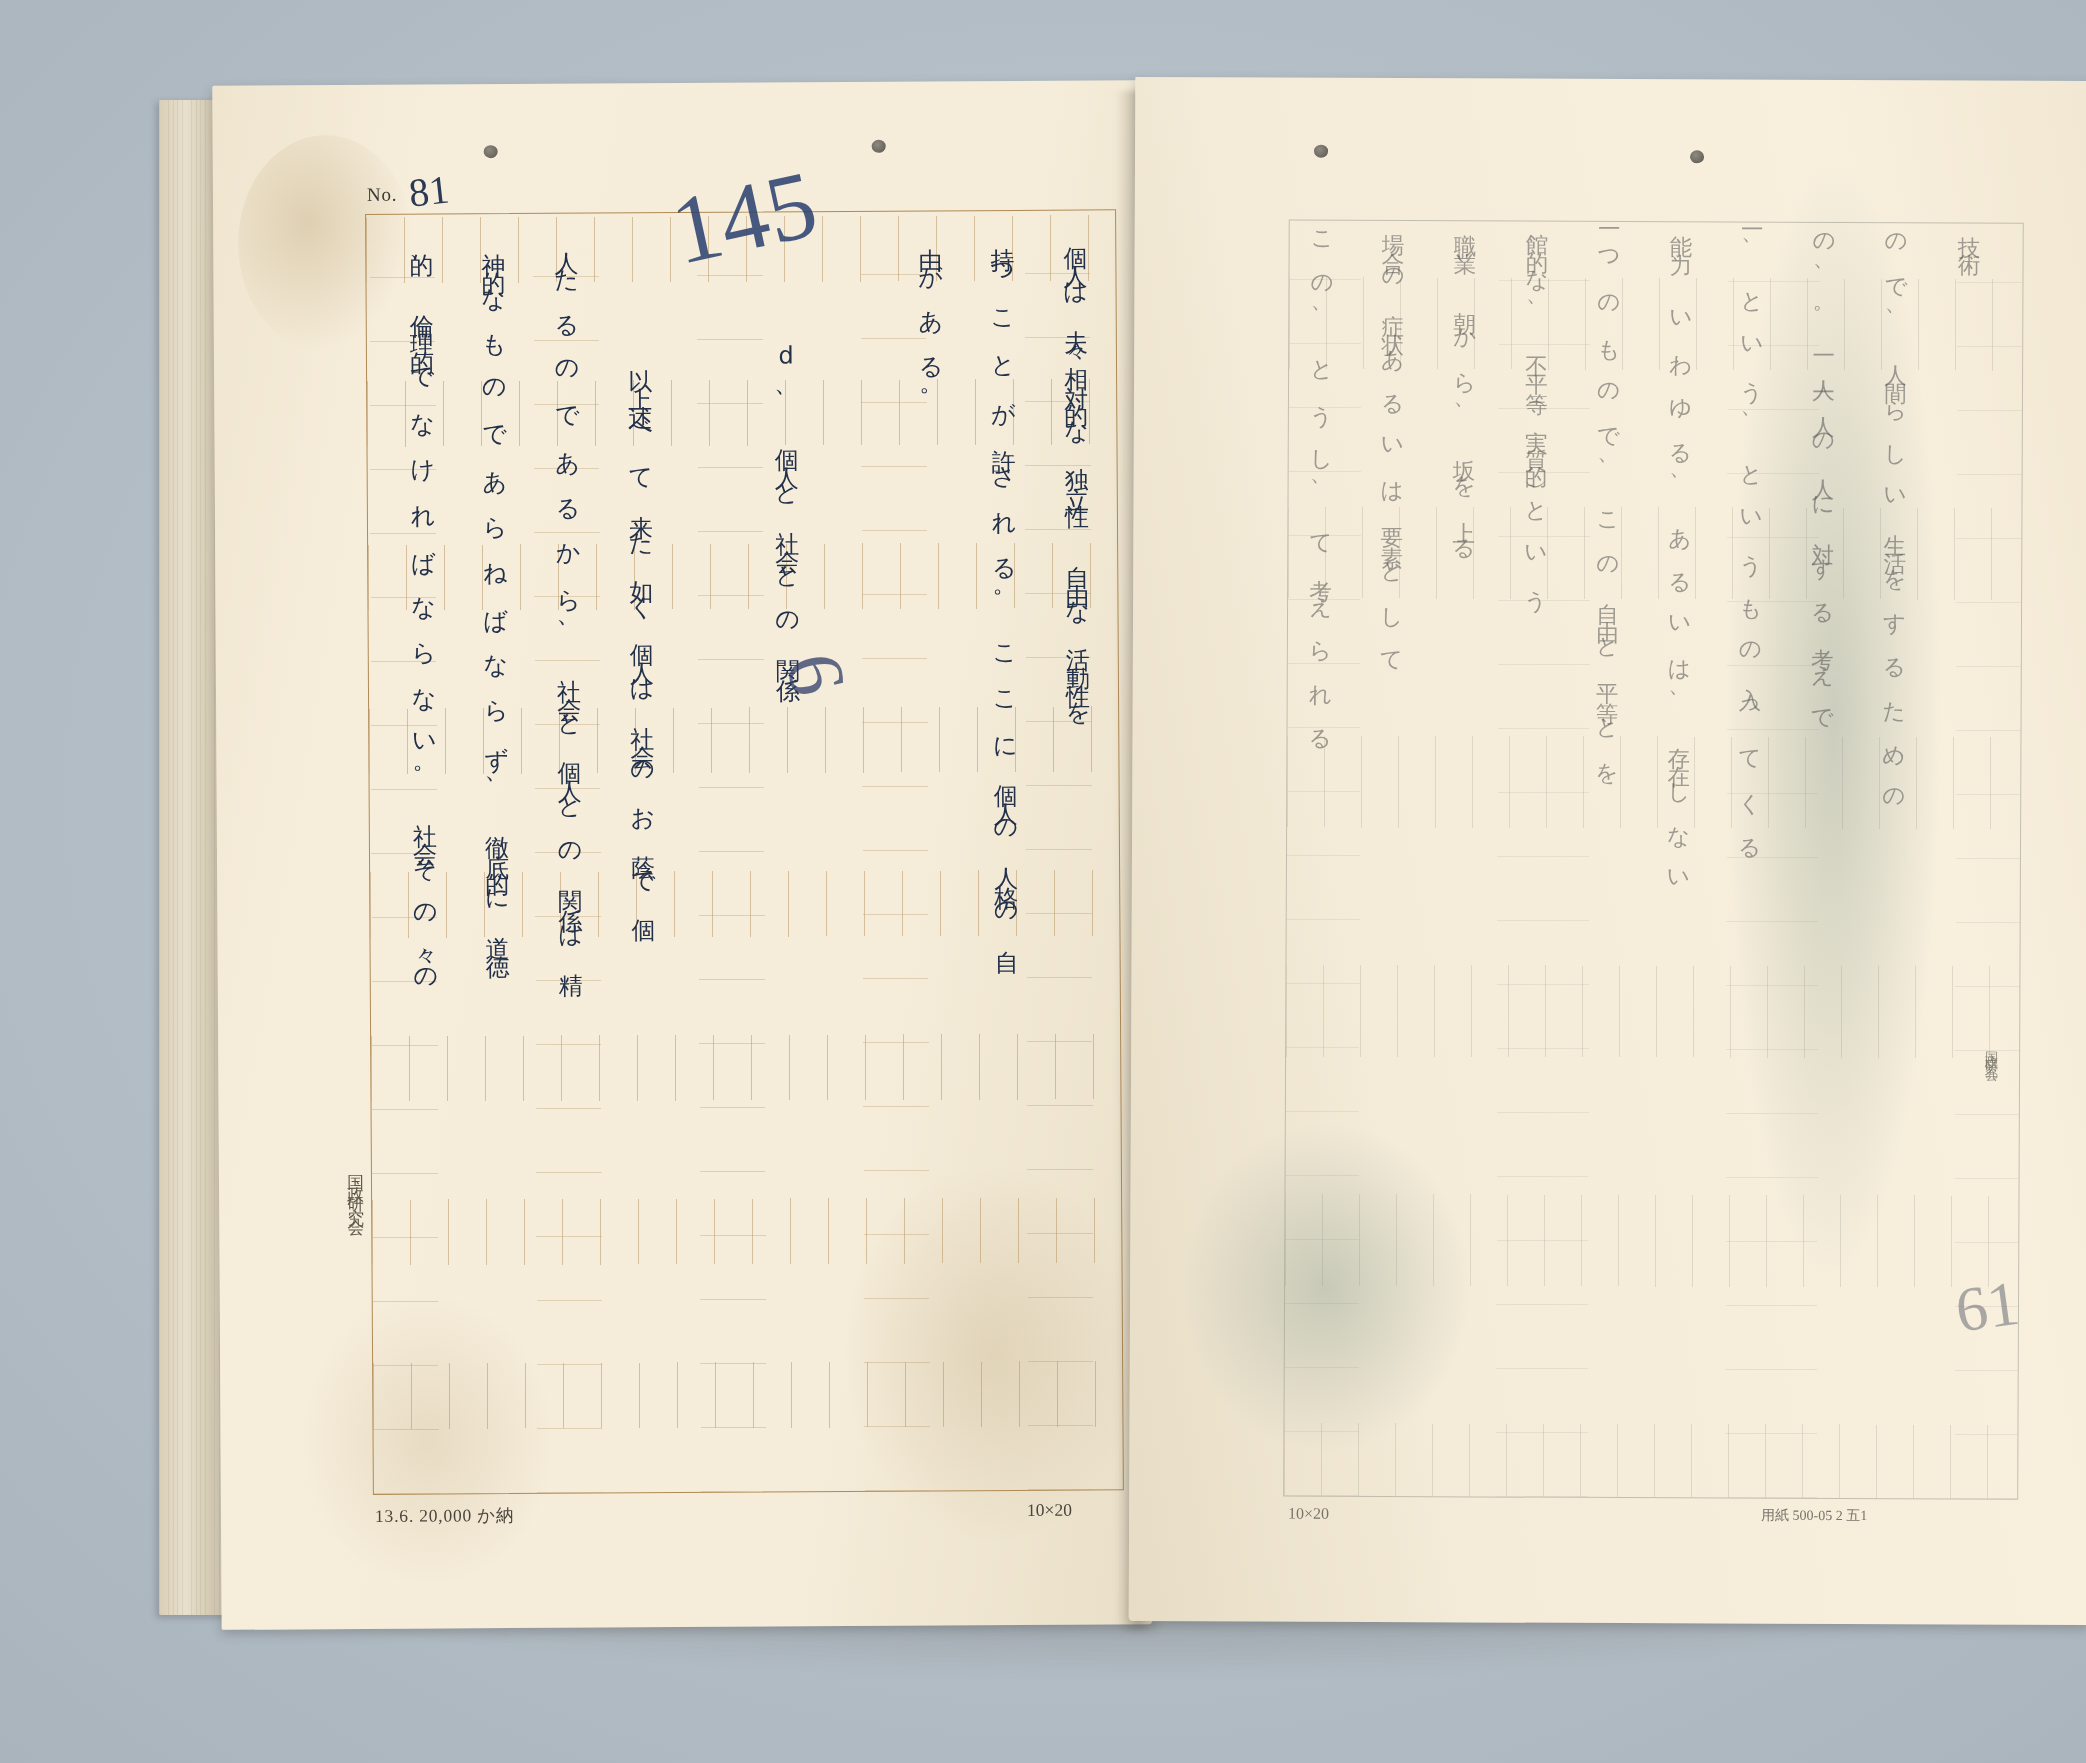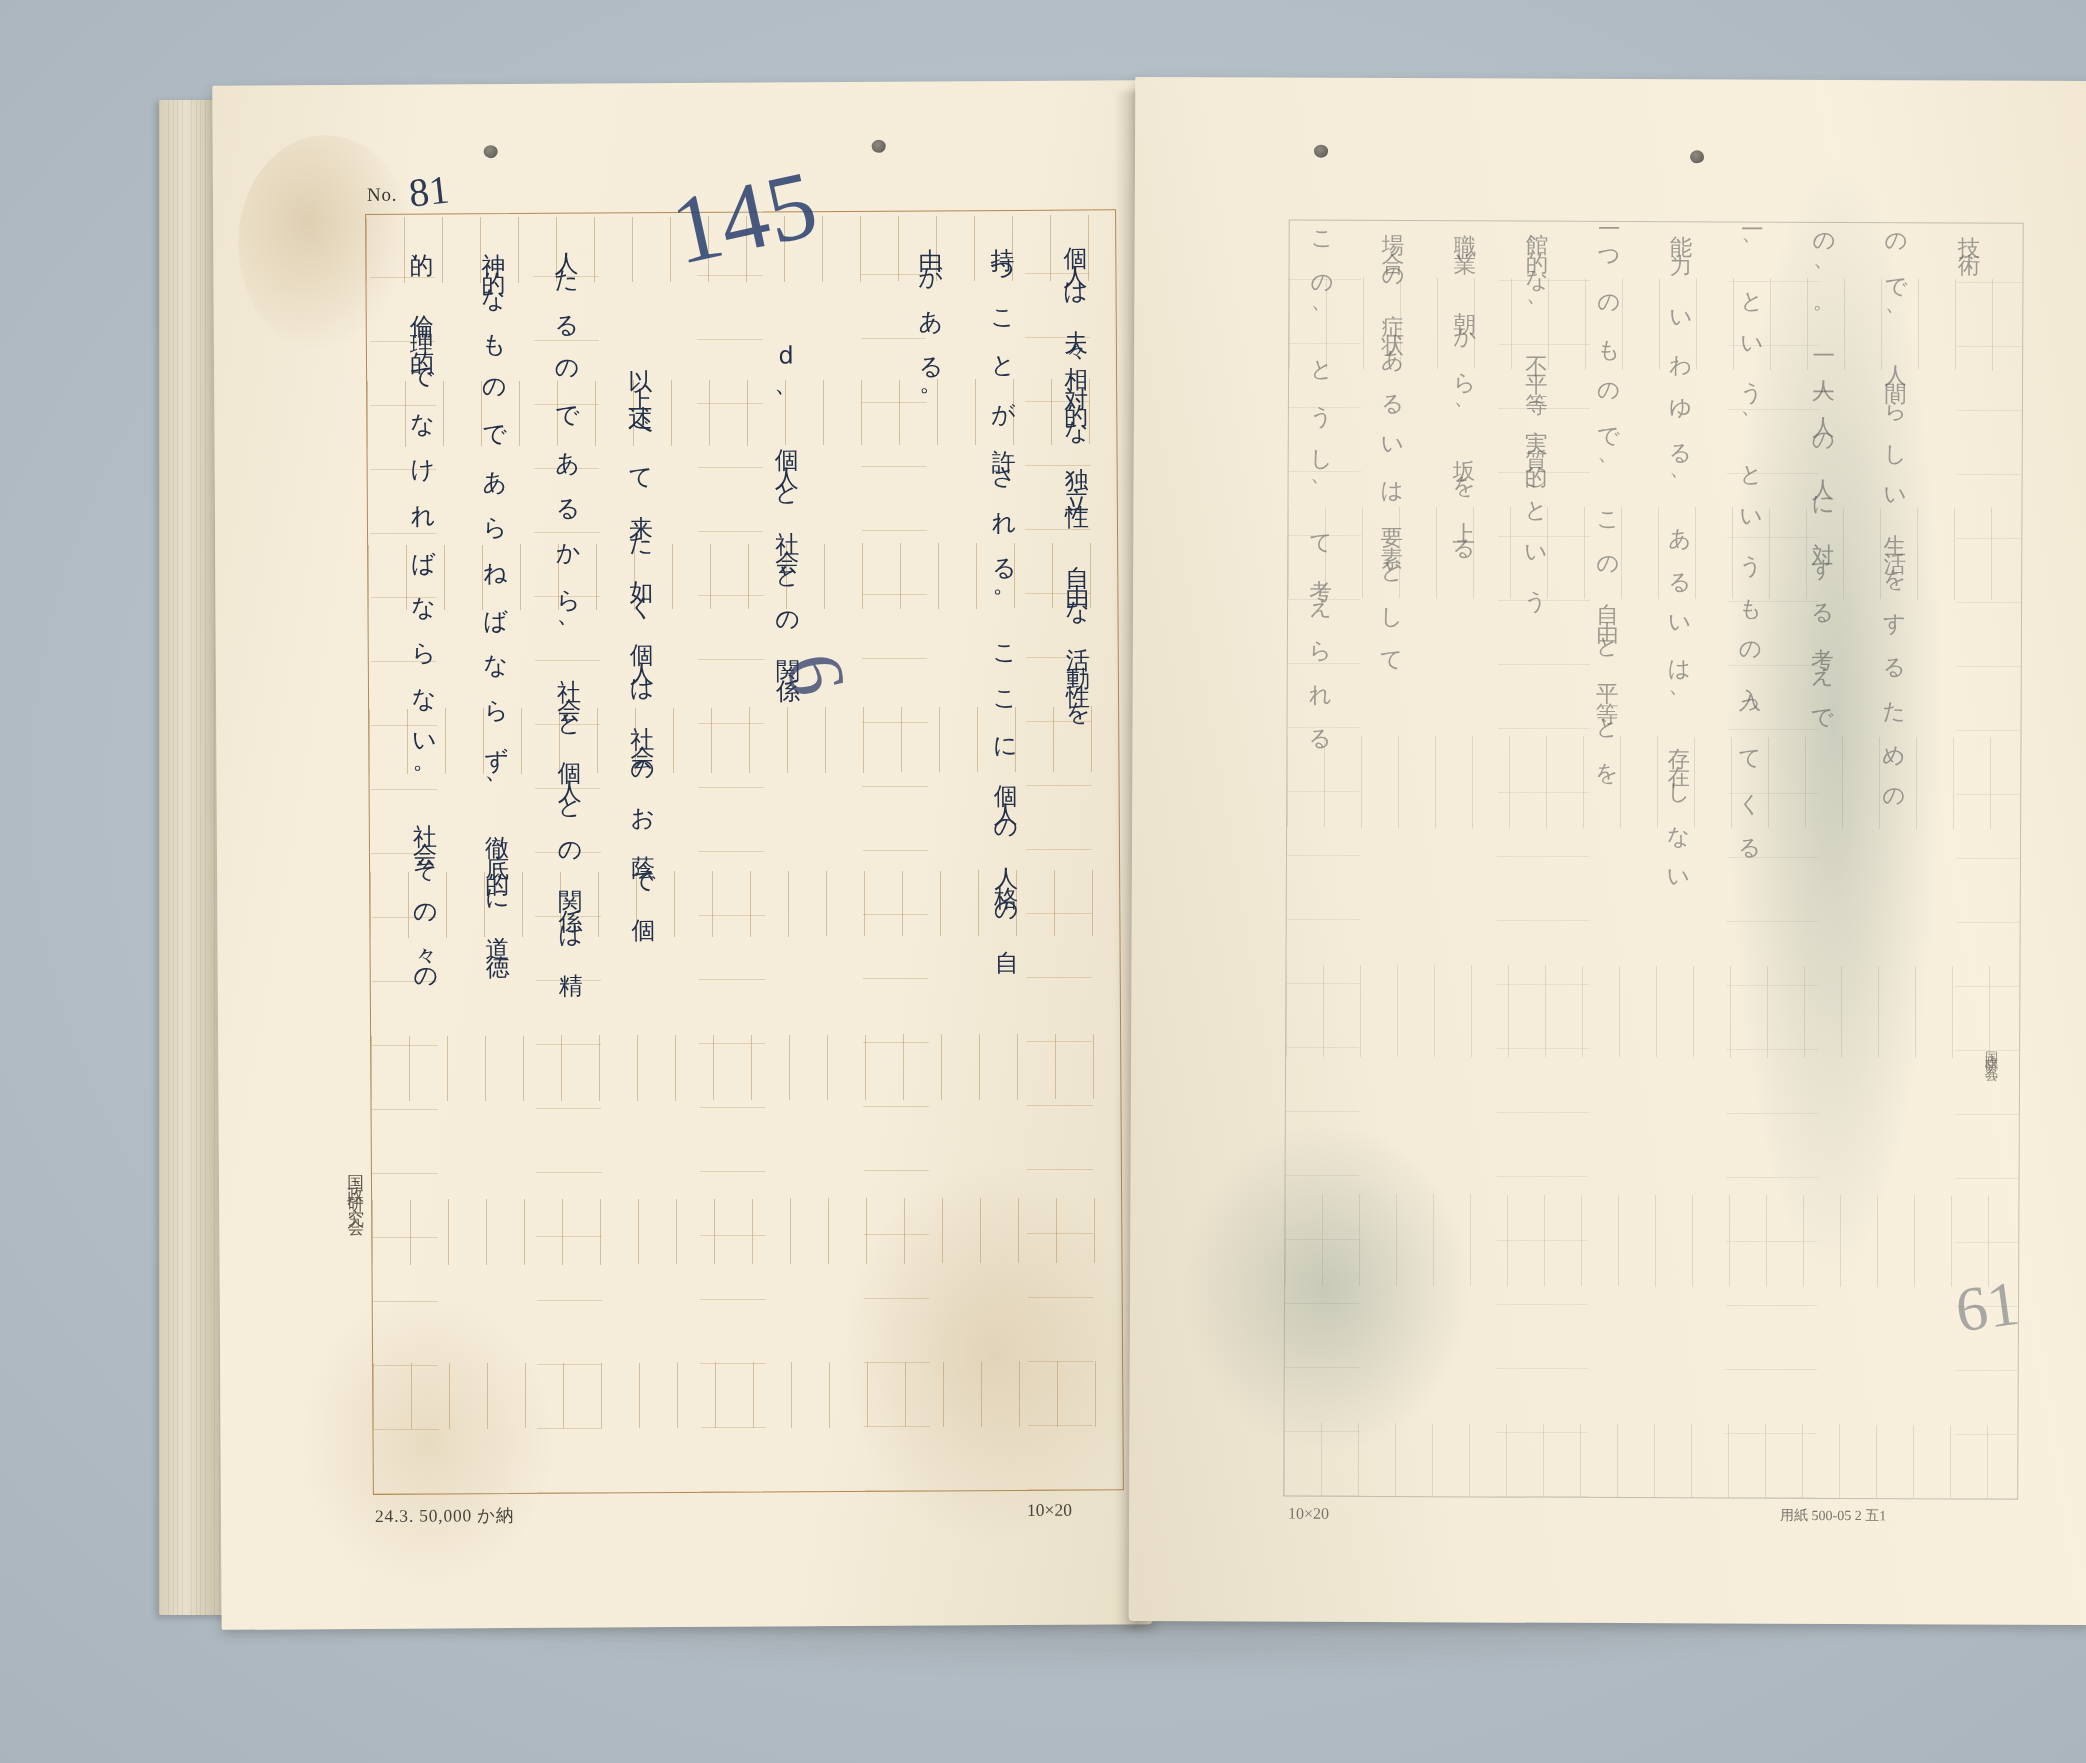--- a/index.html
+++ b/index.html
@@ -292,21 +292,21 @@
       <div class="vtext ink col" style="left:407px;top:267px;height:1106px;">以上述べて来た如く個人は社会のお蔭で個</div>
       <div class="vtext ink col" style="left:334px;top:150px;height:1231px;">人たるのであるから、社会と個人との関係は精</div>
       <div class="vtext ink col" style="left:261px;top:150px;height:1231px;">神的なものであらねばならず、徹底的に道徳</div>
       <div class="vtext ink col" style="left:189px;top:150px;height:1231px;">的、倫理的でなければならない。社会その々の</div>
 
       <div class="scrawl" style="left:459px;top:79px;">145</div>
       <div class="scrawl2" style="left:580px;top:547px;">6</div>
 
       <div class="imprint">国政研究会</div>
 
-      <div class="footline left-l">24.3. 50,000  か納</div>
+      <div class="footline left-l">13.6. 20,000  か納</div>
       <div class="footline left-r">10×20</div>
     </div>
 
     <div class="gutter"></div>
 
     <div class="leaf leaf-right">
       <div class="mottle" style="left:593px;top:75px;width:217px;height:1127px;"></div>
       <div class="mottle" style="left:50px;top:1043px;width:292px;height:334px;"></div>
 
       <div class="hole" style="left:179px;top:67px;"></div>
@@ -324,18 +324,18 @@
       <div class="vtext pencil col" style="left:456px;top:138px;height:1261px;">一つのもので、この自由と平等とを</div>
       <div class="vtext pencil col" style="left:384px;top:138px;height:1261px;">館的な、不平等（実質的）という</div>
       <div class="vtext pencil col" style="left:312px;top:138px;height:1261px;">職業、朝から、坂を上る</div>
       <div class="vtext pencil col" style="left:240px;top:138px;height:1261px;">場合の症状あるいは要素として</div>
       <div class="vtext pencil col" style="left:169px;top:138px;height:1261px;">この、とうし、て考えられる</div>
 
       <div class="scrawl-right" style="left:826px;top:1190px;">61</div>
       <div class="side-label" style="left:851px;top:960px;height:217px;">国政研究会</div>
 
       <div class="footline right-l" style="left:159px;top:1427px;">10×20</div>
-      <div class="footline right-r" style="left:651px;top:1427px;">用紙 500-05 2 五1</div>
+      <div class="footline right-r" style="left:632px;top:1427px;">用紙 500-05 2 五1</div>
     </div>
 
   </div>
 </div>
 
 
 </body></html>

